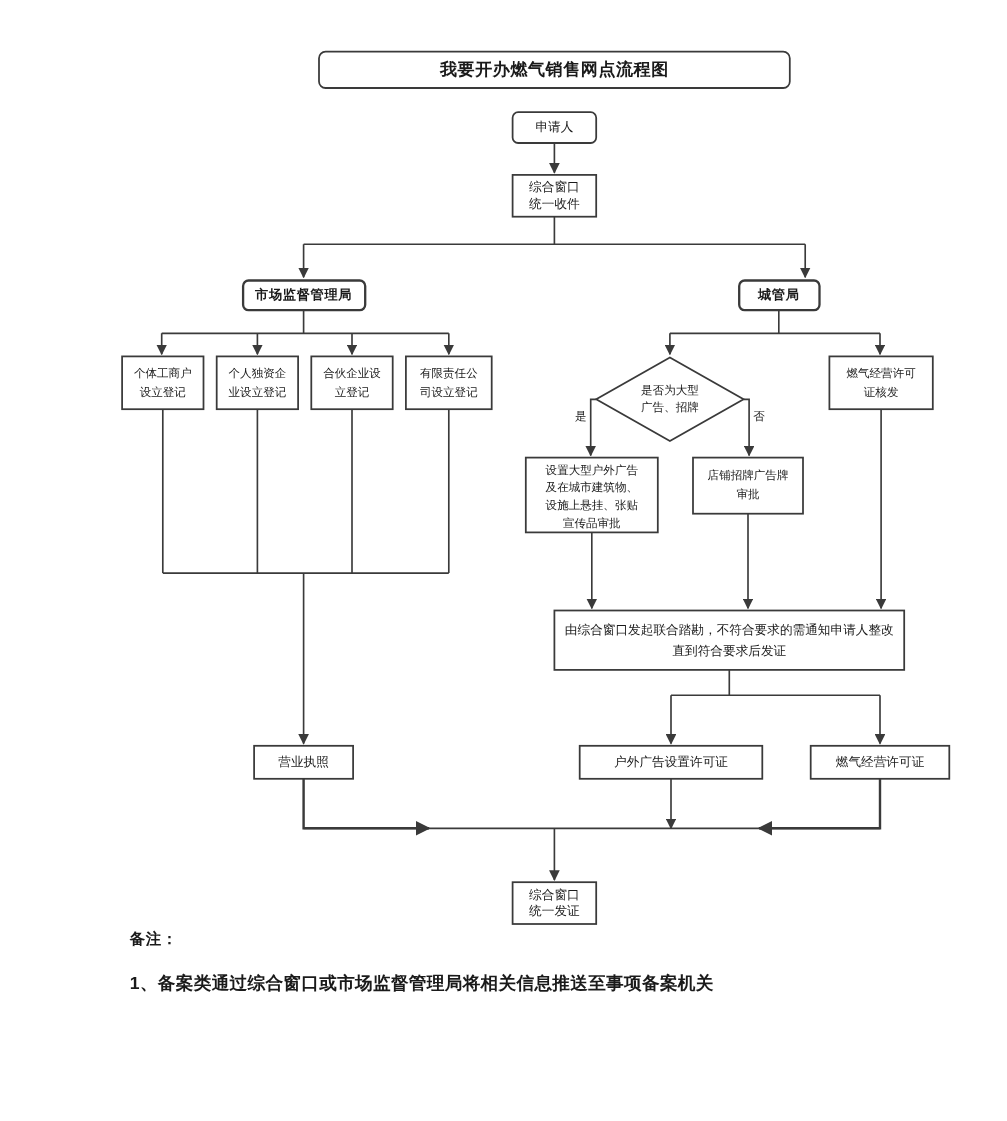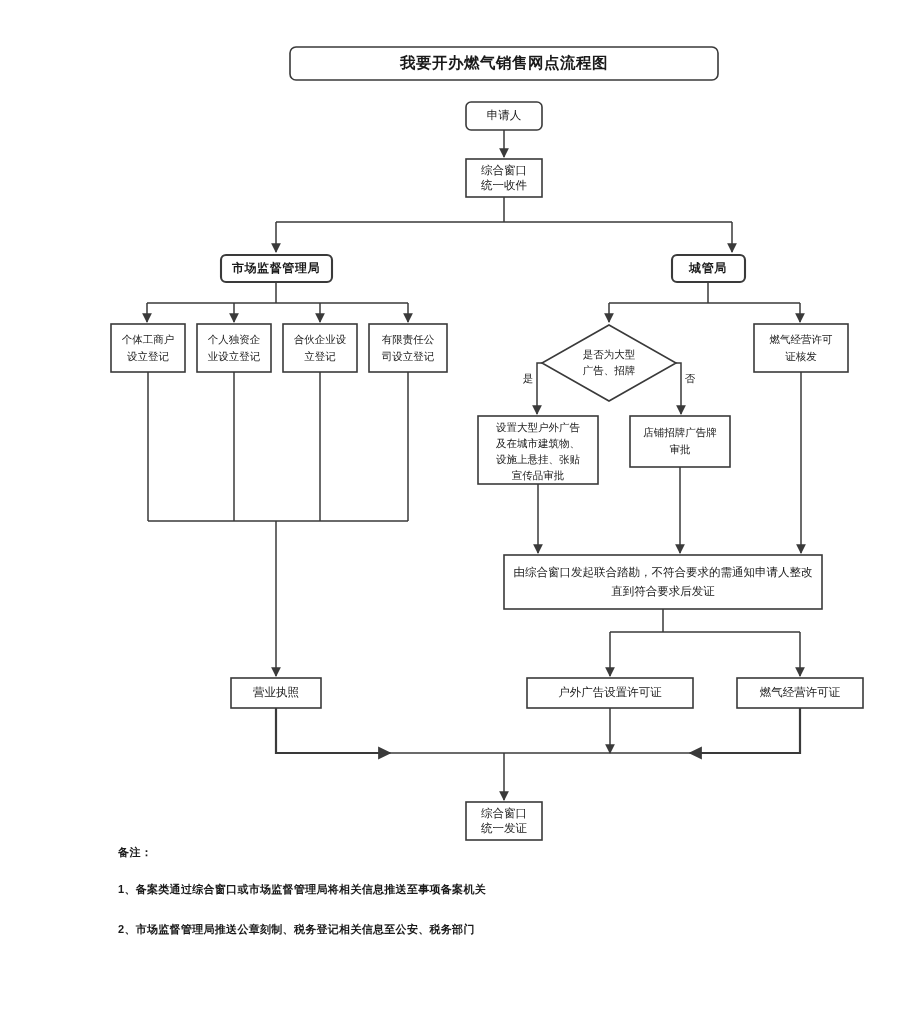--- a/index.html
+++ b/index.html
@@ -80,28 +80,28 @@
   .t-wide {
     font-size: 11.5px;
   }
   .notes {
     position: absolute;
     left: 118px;
     top: 845px;
     width: 760px;
   }
   .notes-heading {
-    font-size: 11px;
+    font-size: 14px;
     font-weight: bold;
     color: #1a1a1a;
     margin: 0 0 22px 0;
     letter-spacing: 0.5px;
   }
   .note-line {
-    font-size: 11px;
+    font-size: 16px;
     font-weight: bold;
     color: #1a1a1a;
     margin: 0 0 26px 0;
     letter-spacing: 0.3px;
     line-height: 1.3;
   }
 </style>
 </head>
 <body>
 
@@ -251,14 +251,13 @@
     <rect class="node-box" x="466" y="802" width="76" height="38"></rect>
     <text class="t-node" x="504" y="814">综合窗口</text>
     <text class="t-node" x="504" y="829">统一发证</text>
   </g>
 </svg>
 </div>
 
 <div class="notes">
   <p class="notes-heading">备注：</p>
   <p class="note-line">1、备案类通过综合窗口或市场监督管理局将相关信息推送至事项备案机关</p>
-  <p class="note-line">2、市场监督管理局推送公章刻制、税务登记相关信息至公安、税务部门</p>
 </div>
 
 </body></html>

